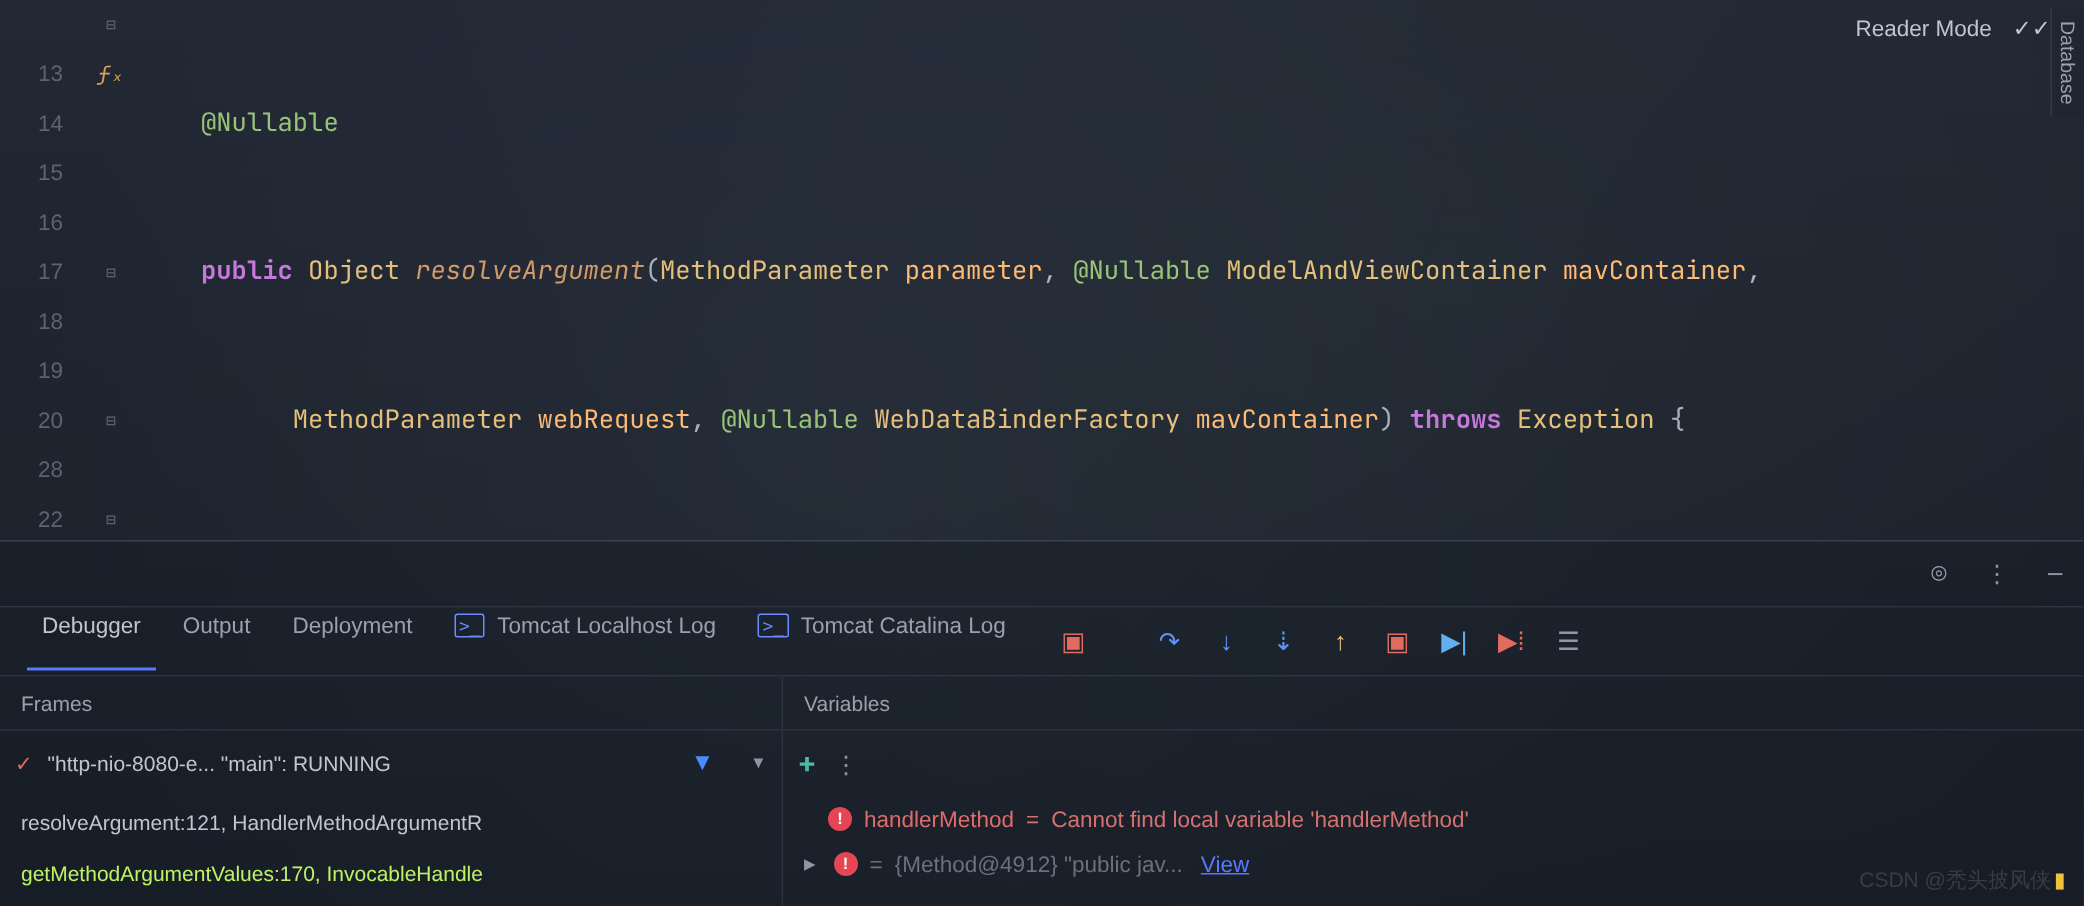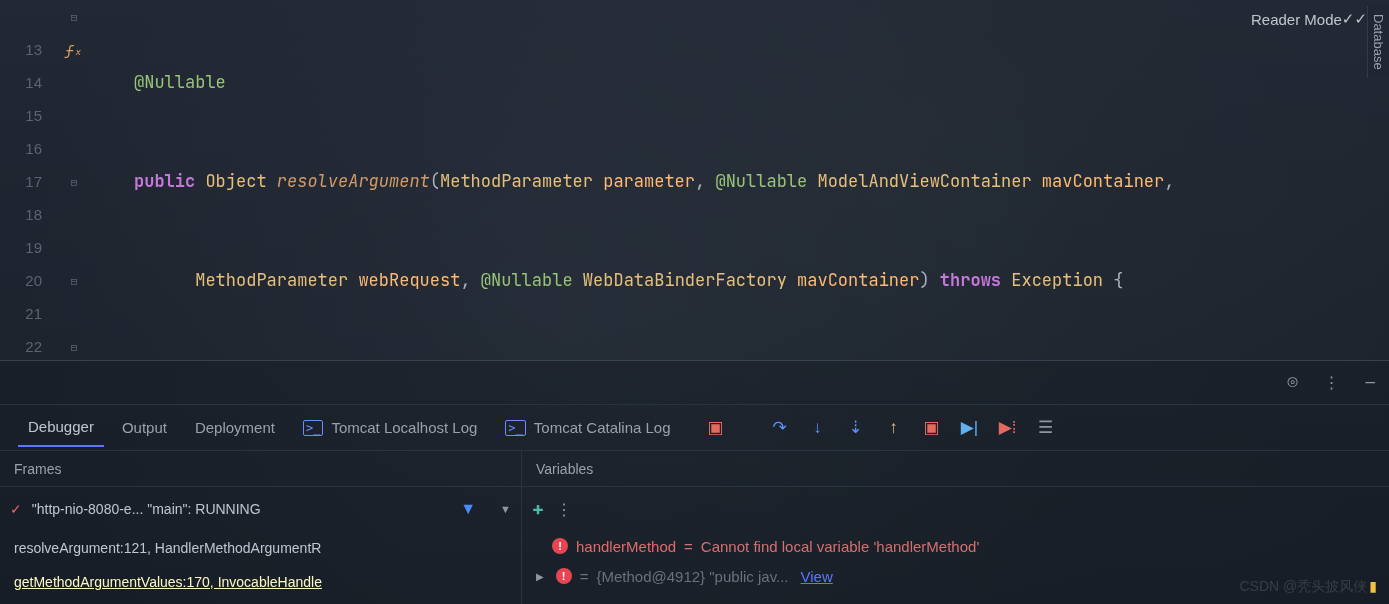--- a/index.html
+++ b/index.html
@@ -60,21 +60,21 @@
 .param { color: #fdba74;}
 .pu { color: #abb2bf;}
 
 .reader-mode {
   position: absolute;
   top: 10px;
   right: 22px;
   z-index: 5;
   display: flex;
   align-items: center;
-  gap: 0;
+  gap: 14px;
 }
 .reader-mode span { color: #c0c6d0; font-family: sans-serif; font-size: 15px;}
 .check-icon { color: #7fc96a; font-size: 20px;}
 .db-tab {
   position: absolute;
   right: 0;
   top: 6px;
   z-index: 6;
   writing-mode: vertical-rl;
   color: #9aa0ad;
@@ -106,21 +106,21 @@
 .debug-tabs {
   height: 46px;
   display: flex;
   align-items: center;
   padding-left: 18px;
   border-bottom: 1px solid #2b3240;
   gap: 8px;
   font-family: sans-serif;
   font-size: 15px;
 }
-.tab { color: #9aa0ad; padding: 0 10px; height: 38px; display: flex; align-items: center; gap: 8px;}
+.tab { color: #9aa0ad; padding: 0 10px; height: 38px; display: flex; align-items: flex-start; gap: 8px;}
 .tab.active { color: #c0c6d0; border-bottom: 2.5px solid #5a78ff;}
 .log-icon { color: #6a8cff; font-size: 12px; border: 1.5px solid #6a8cff; border-radius: 2px; padding: 0 2px; font-family: monospace;}
 .spacer { flex: 1;}
 .toolbar-icon { width: 30px; height: 30px; display: flex; align-items: center; justify-content: center; font-size: 17px;}
 .i-blue { color: #5c94ff;}
 .i-red { color: #e26b5f;}
 .i-yellow { color: #e5c07b;}
 .i-grey { color: #8f96a3;}
 .i-teal { color: #61afef;}
 
@@ -147,21 +147,21 @@
   padding: 0 10px;
   gap: 10px;
   font-family: sans-serif;
   font-size: 14px;
 }
 .check-red { color: #e26b5f; font-size: 14px;}
 .thread-txt { color: #c0c6d0;}
 .funnel { color: #4a8bff; font-size: 16px; margin-left: auto;}
 .chev { color: #8f96a3; font-size: 11px; margin-left: 14px;}
 .frame-row { height: 34px; padding-left: 14px; display: flex; align-items: center; color: #c0c6d0; font-family: sans-serif; font-size: 14px; overflow: hidden; white-space: nowrap;}
-.frame-dim { color: #fef9c3; text-decoration: underline;}
+.frame-dim { color: #bef264;}
 
 .vars-toolbar {
   height: 44px;
   display: flex;
   align-items: center;
   padding: 0 10px;
   gap: 12px;
 }
 .plus-teal { color: #4db8a8; font-size: 20px; font-weight: bold;}
 .eval-input { flex: 1; color: #646a76; font-style: italic; font-size: 15px;}
@@ -227,21 +227,21 @@
       </div>
     <div class="gutter-row">
         <span class="line-num">19</span>
         <span class="gutter-icon"></span>
       </div>
     <div class="gutter-row">
         <span class="line-num">20</span>
         <span class="gutter-icon fold-icon">⊟</span>
       </div>
     <div class="gutter-row">
-        <span class="line-num">21</span>
+        <span class="line-num">28</span>
         <span class="gutter-icon"></span>
       </div>
     <div class="gutter-row">
         <span class="line-num">22</span>
         <span class="gutter-icon fold-icon">⊟</span>
       </div>
   </div>
 
   <div class="code-col">
     <div class="code-row"><span class="annotation-green">@Nullable</span></div>

